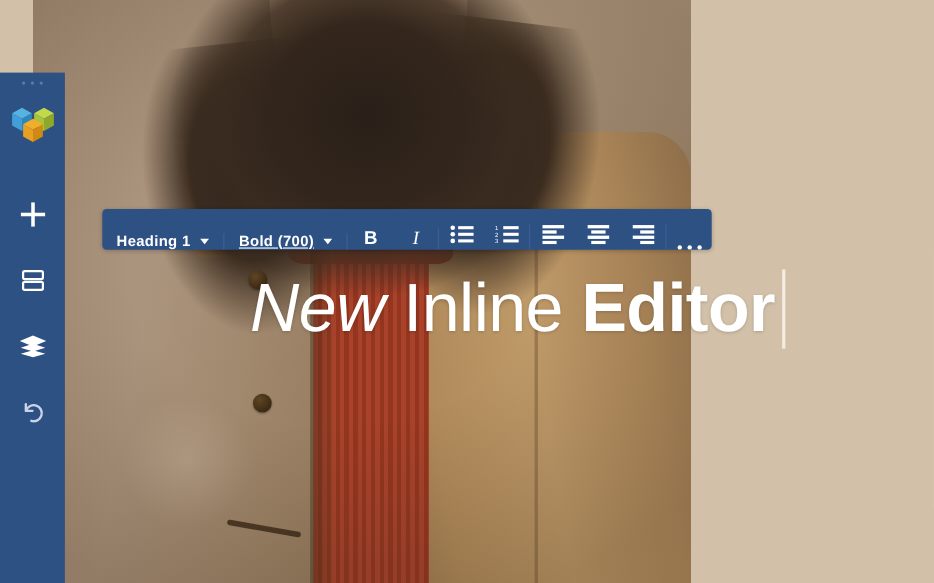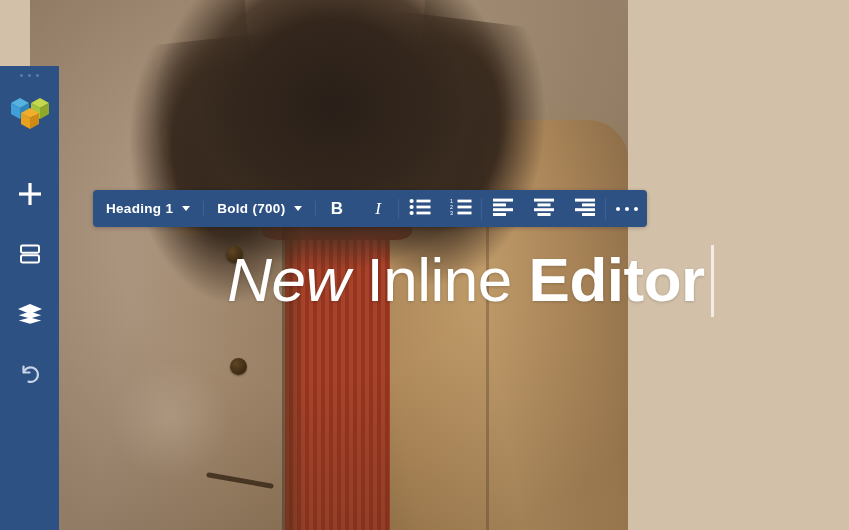--- a/index.html
+++ b/index.html
@@ -181,21 +181,21 @@
   #sb-undo { margin-top: 1px; }
 
   
   #toolbar {
     position: absolute;
     left: 93px; top: 190px;
     height: 37px;
     background: #2e5184;
     border-radius: 4px;
     display: flex;
-    align-items: center;
+    align-items: flex-end;
     z-index: 30;
     box-shadow: 0 1px 4px rgba(0,0,0,0.22);
     overflow: hidden;
   }
   .tb-group {
     display: flex;
     align-items: stretch;
     border-right: 1px solid #3e6096;
   }
   .tb-group:last-child { border-right: none; }
@@ -204,21 +204,21 @@
     align-items: center;
     gap: 9px;
     padding: 0 13px;
     color: #ffffff;
     font-size: 13.5px;
     font-weight: bold;
     letter-spacing: 0.3px;
     white-space: nowrap;
     border-right: 1px solid #3e6096;
   }
-  .tb-group .tb-select:last-child { border-right: none; }
+  .tb-group .tb-select:last-child { border-right: none; text-decoration: underline; }
   .caret {
     width: 0; height: 0;
     border-left: 4.5px solid transparent;
     border-right: 4.5px solid transparent;
     border-top: 5px solid #ffffff;
     flex: none;
   }
   .tb-btn {
     width: 41px;
     display: flex;

